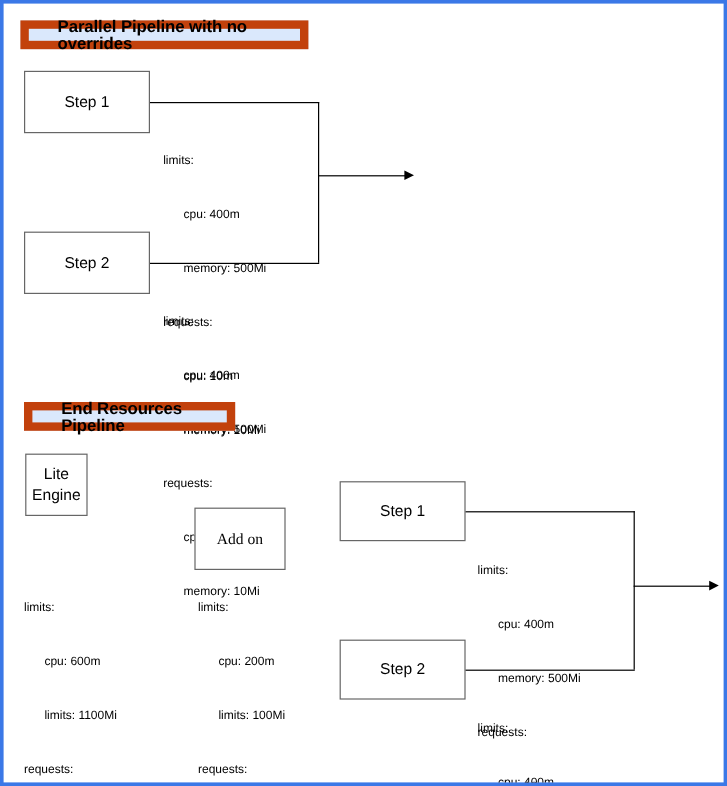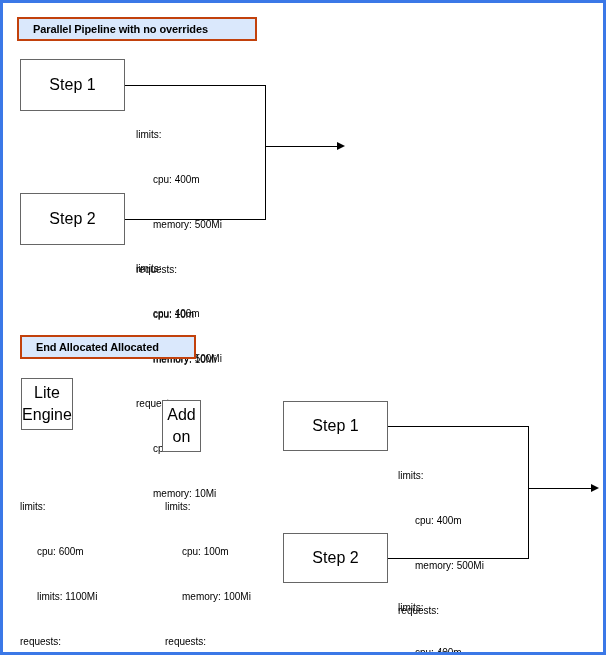--- a/index.html
+++ b/index.html
@@ -16,41 +16,41 @@
     height: 655px;
     background: #ffffff;
     box-sizing: border-box;
     border: 3px solid #3b78e7;
     overflow: hidden;
   }
   
   .section-title {
     position: absolute;
     background: #dae8fc;
-    border: 2px solid #c2410c;
+    border: 7px solid #c2410c;
     box-sizing: border-box;
-    font-size: 11px;
+    font-size: 14px;
     font-weight: bold;
     color: #000000;
     line-height: 1;
     display: flex;
     align-items: center;
-    padding-left: 14px;
+    padding-left: 24px;
     letter-spacing: -0.1px;
   }
   
   .node-box {
     position: absolute;
     background: #ffffff;
     border: 1px solid #666666;
     box-sizing: border-box;
     display: flex;
     align-items: center;
     justify-content: center;
-    font-size: 16px;
+    font-size: 13px;
     color: #000000;
     text-align: center;
     line-height: 1.35;
   }
   .node-box span { display: block; }
   
   .spec {
     position: absolute;
     font-size: 10px;
     color: #000000;
@@ -110,46 +110,46 @@
 
   <div class="spec" style="left:133px; top:228px;">
     <span class="k">limits:</span>
     <span class="v">cpu: 400m</span>
     <span class="v">memory: 500Mi</span>
     <span class="k">requests:</span>
     <span class="v">cpu: 10m</span>
     <span class="v">memory: 10Mi</span>
   </div>
 
-  <div class="section-title" style="left:17px; top:332px; width:176px; height:24px;">End Allocated Allocated</div>
+  <div class="section-title" style="left:17px; top:332px; width:176px; height:24px;">End Resources Pipeline</div>
 
   <div class="node-box" style="left:18px; top:375px; width:52px; height:52px;">
     <div>
       <span>Lite</span>
       <span>Engine</span>
     </div>
   </div>
 
-  <div class="node-box" style="left:159px; top:397px; width:39px; height:52px;">
+  <div class="node-box" style="left:159px; top:420px; width:76px; height:52px;font-family:Liberation Serif, serif;">
     <span>Add on</span>
   </div>
 
   <div class="spec" style="left:17px; top:466px;">
     <span class="k">limits:</span>
     <span class="v">cpu: 600m</span>
     <span class="v">limits: 1100Mi</span>
     <span class="k">requests:</span>
     
     
   </div>
 
   <div class="spec" style="left:162px; top:466px;">
     <span class="k">limits:</span>
-    <span class="v">cpu: 100m</span>
-    <span class="v">memory: 100Mi</span>
+    <span class="v">cpu: 200m</span>
+    <span class="v">limits: 100Mi</span>
     <span class="k">requests:</span>
     
     
   </div>
 
   <div class="node-box" style="left:280px; top:398px; width:105px; height:50px;">
     <span>Step 1</span>
   </div>
 
   <div class="node-box" style="left:280px; top:530px; width:105px; height:50px;">

